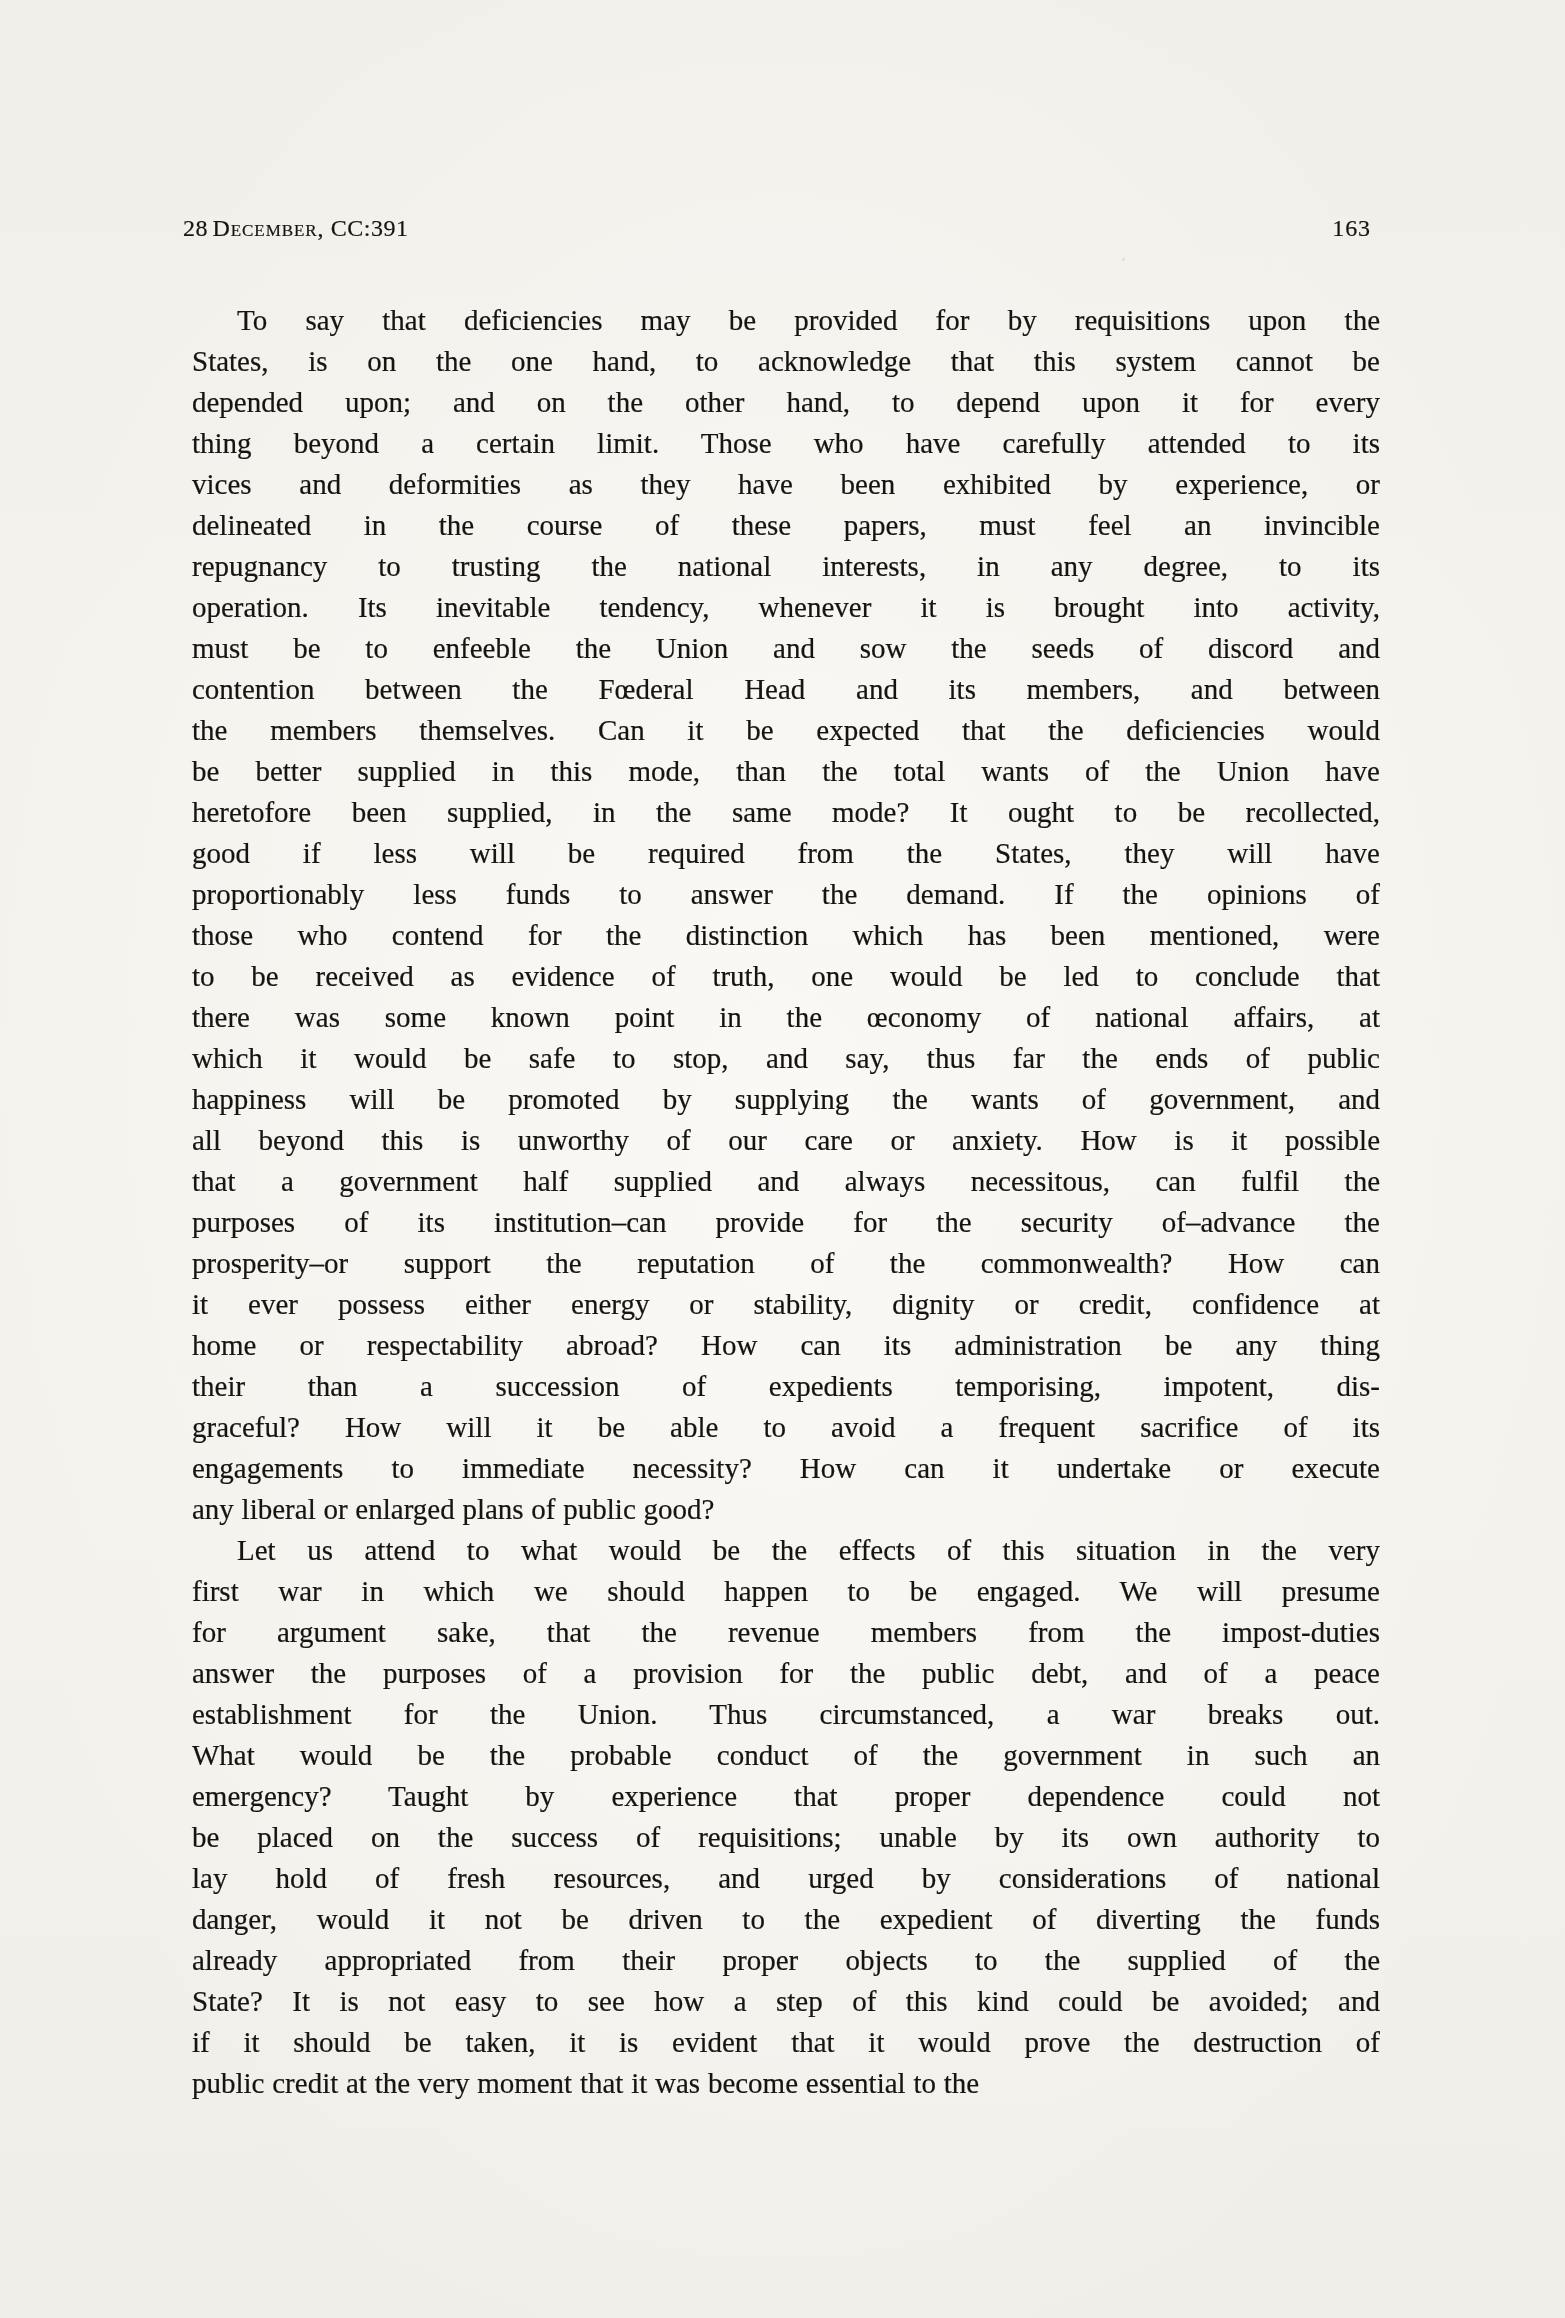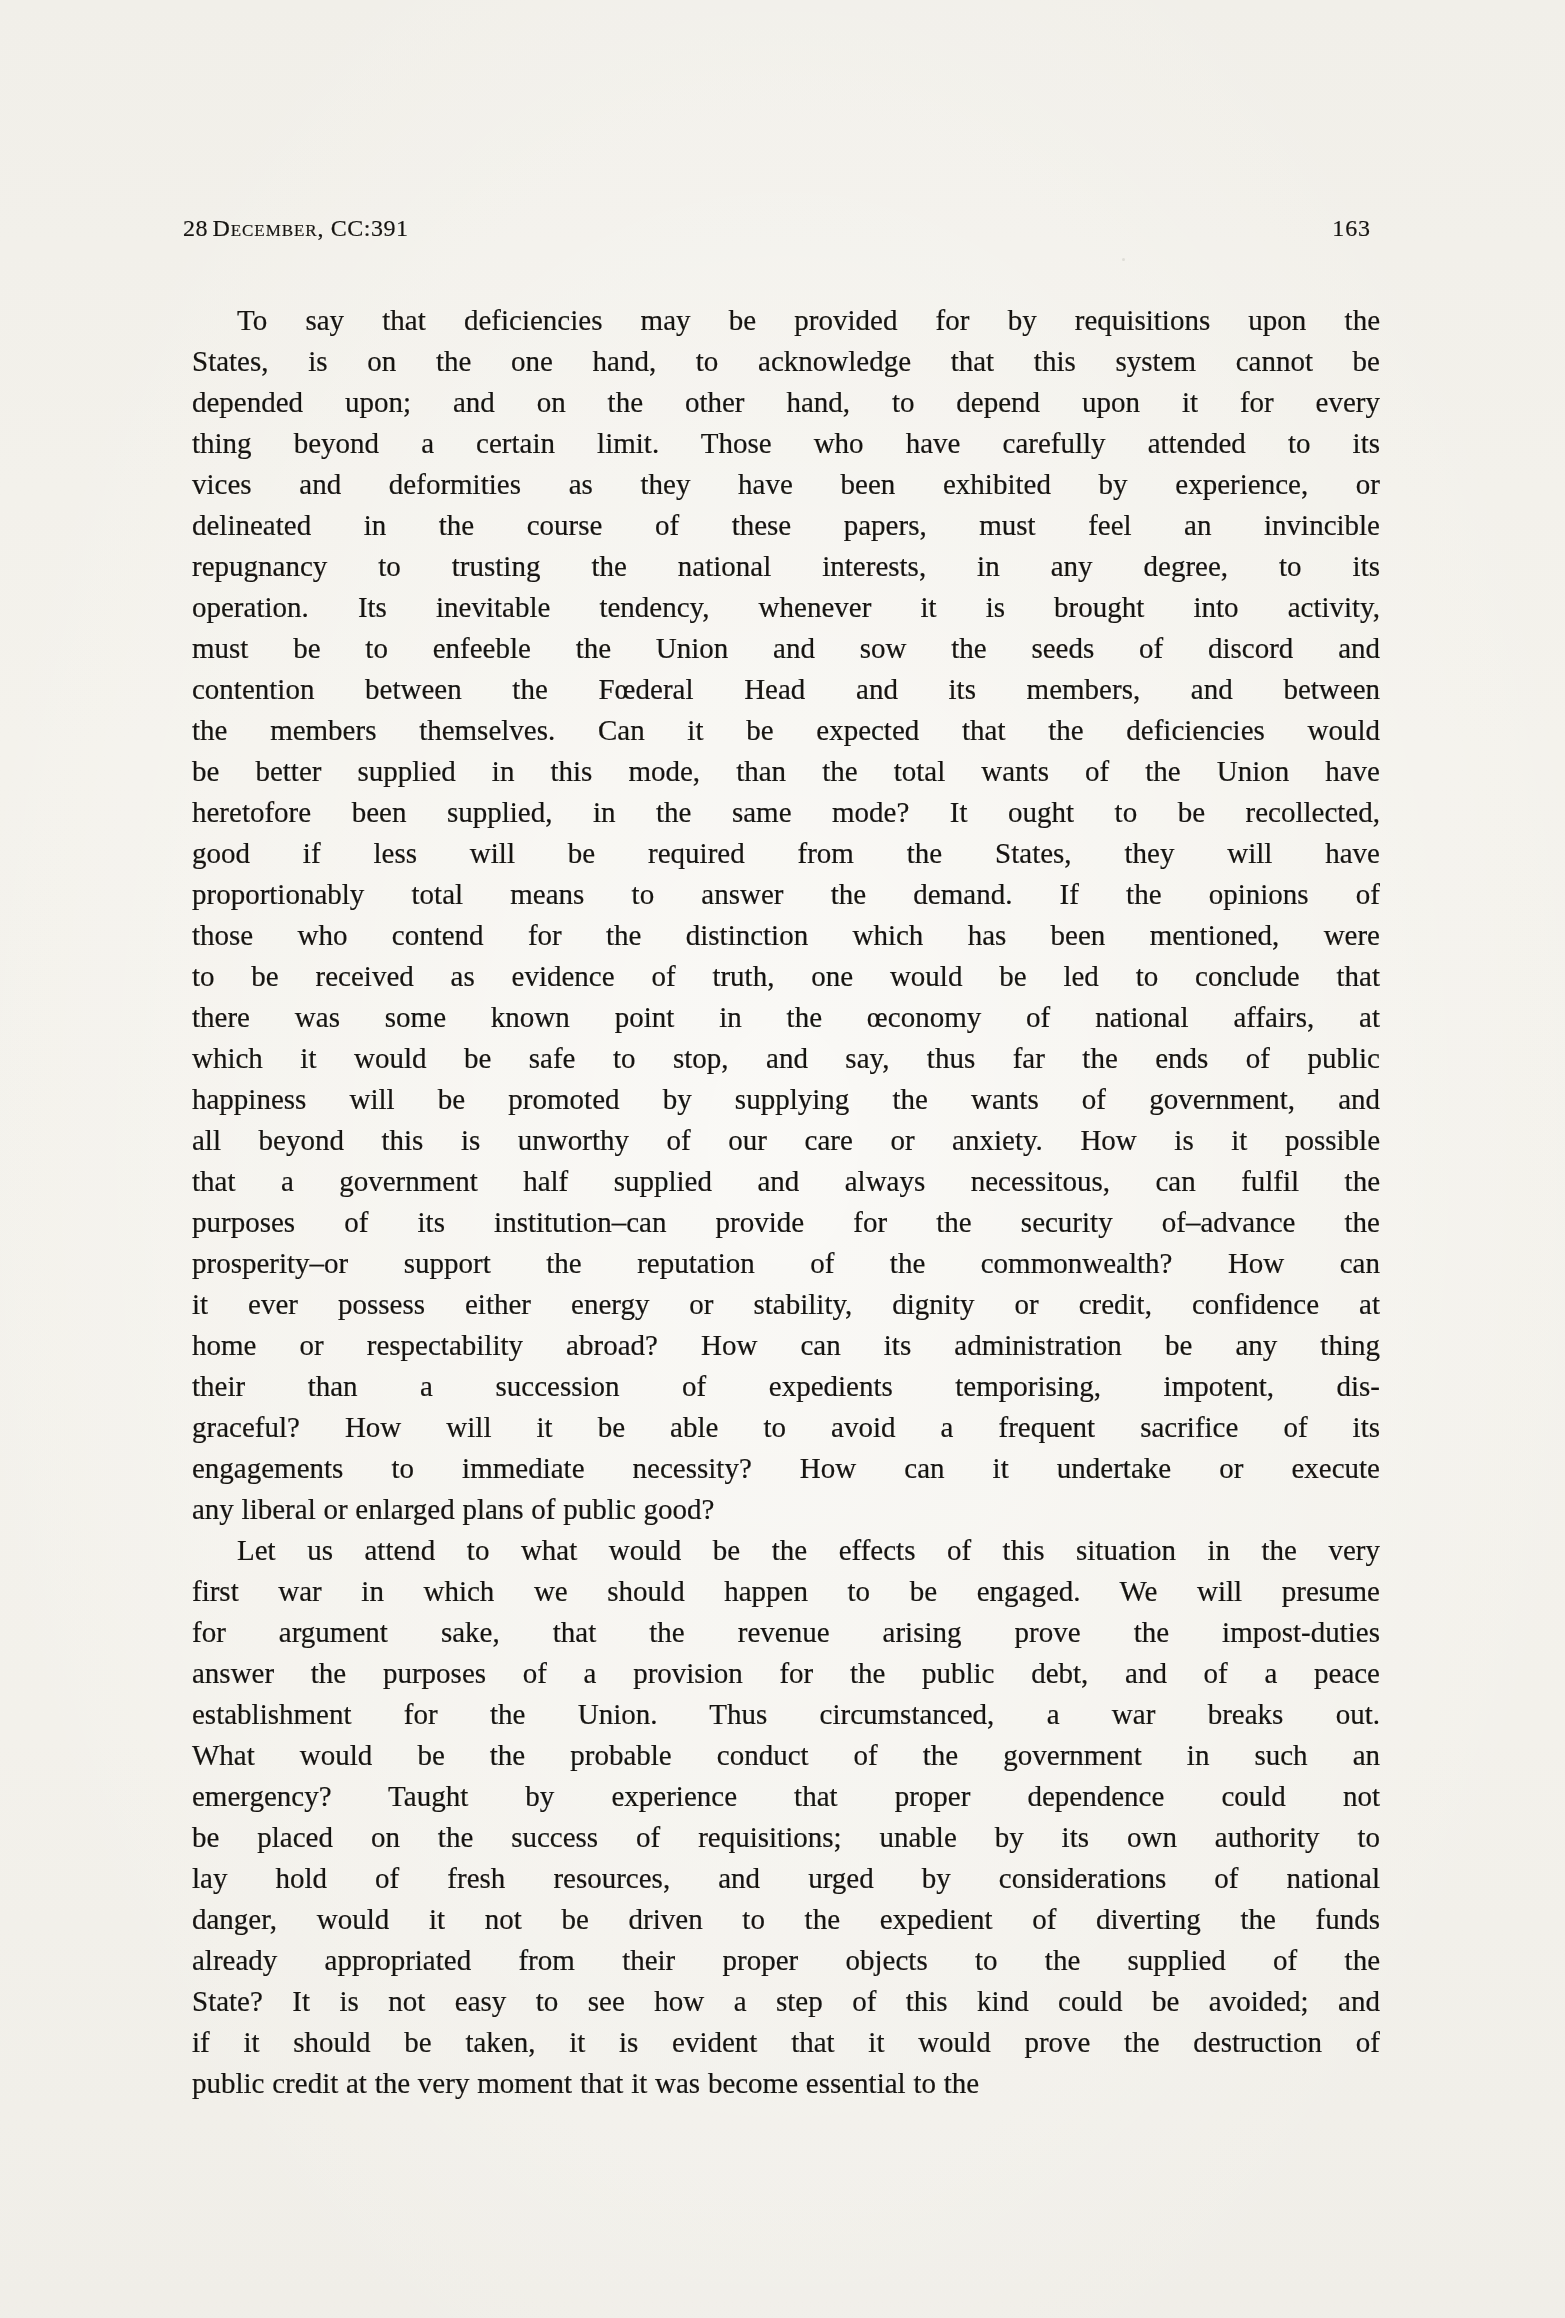--- a/index.html
+++ b/index.html
@@ -84,41 +84,41 @@
         <div class="line">vices and deformities as they have been exhibited by experience, or</div>
         <div class="line">delineated in the course of these papers, must feel an invincible</div>
         <div class="line">repugnancy to trusting the national interests, in any degree, to its</div>
         <div class="line">operation. Its inevitable tendency, whenever it is brought into activity,</div>
         <div class="line">must be to enfeeble the Union and sow the seeds of discord and</div>
         <div class="line">contention between the Fœderal Head and its members, and between</div>
         <div class="line">the members themselves. Can it be expected that the deficiencies would</div>
         <div class="line">be better supplied in this mode, than the total wants of the Union have</div>
         <div class="line">heretofore been supplied, in the same mode? It ought to be recollected,</div>
         <div class="line">good if less will be required from the States, they will have</div>
-        <div class="line">proportionably total means to answer the demand. If the opinions of</div>
+        <div class="line">proportionably less funds to answer the demand. If the opinions of</div>
         <div class="line">those who contend for the distinction which has been mentioned, were</div>
         <div class="line">to be received as evidence of truth, one would be led to conclude that</div>
         <div class="line">there was some known point in the œconomy of national affairs, at</div>
         <div class="line">which it would be safe to stop, and say, thus far the ends of public</div>
         <div class="line">happiness will be promoted by supplying the wants of government, and</div>
         <div class="line">all beyond this is unworthy of our care or anxiety. How is it possible</div>
         <div class="line">that a government half supplied and always necessitous, can fulfil the</div>
         <div class="line">purposes of its institution–can provide for the security of–advance the</div>
         <div class="line">prosperity–or support the reputation of the commonwealth? How can</div>
         <div class="line">it ever possess either energy or stability, dignity or credit, confidence at</div>
         <div class="line">home or respectability abroad? How can its administration be any thing</div>
         <div class="line">their than a succession of expedients temporising, impotent, dis-</div>
         <div class="line">graceful? How will it be able to avoid a frequent sacrifice of its</div>
         <div class="line">engagements to immediate necessity? How can it undertake or execute</div>
         <div class="line last">any liberal or enlarged plans of public good?</div>
       </div>
       <div class="paragraph">
         <div class="line indent">Let us attend to what would be the effects of this situation in the very</div>
         <div class="line">first war in which we should happen to be engaged. We will presume</div>
-        <div class="line">for argument sake, that the revenue arising prove the impost-duties</div>
+        <div class="line">for argument sake, that the revenue members from the impost-duties</div>
         <div class="line">answer the purposes of a provision for the public debt, and of a peace</div>
         <div class="line">establishment for the Union. Thus circumstanced, a war breaks out.</div>
         <div class="line">What would be the probable conduct of the government in such an</div>
         <div class="line">emergency? Taught by experience that proper dependence could not</div>
         <div class="line">be placed on the success of requisitions; unable by its own authority to</div>
         <div class="line">lay hold of fresh resources, and urged by considerations of national</div>
         <div class="line">danger, would it not be driven to the expedient of diverting the funds</div>
         <div class="line">already appropriated from their proper objects to the supplied of the</div>
         <div class="line">State? It is not easy to see how a step of this kind could be avoided; and</div>
         <div class="line">if it should be taken, it is evident that it would prove the destruction of</div>

